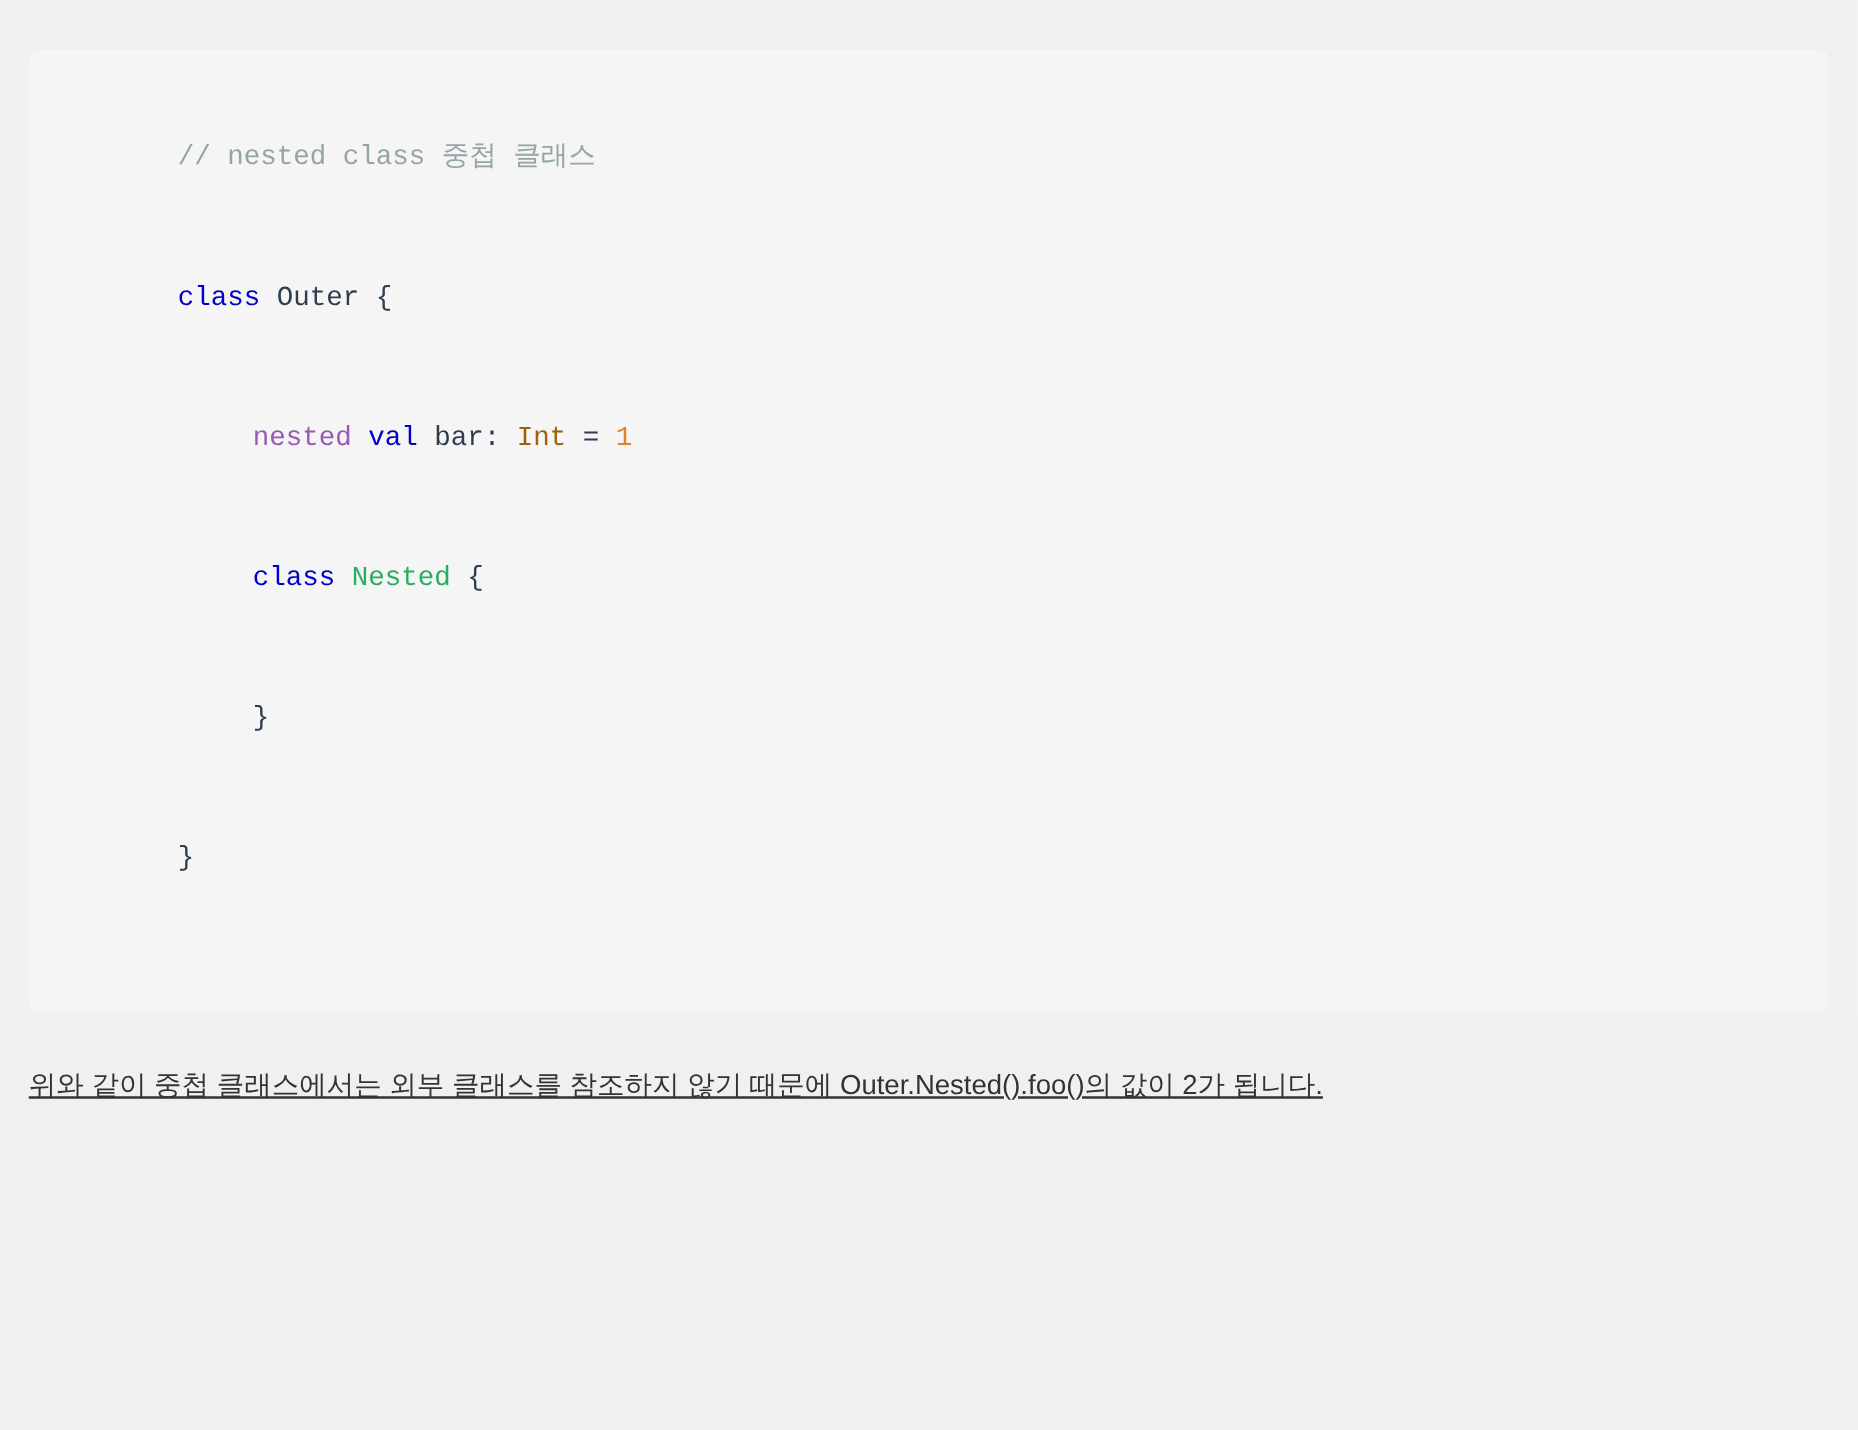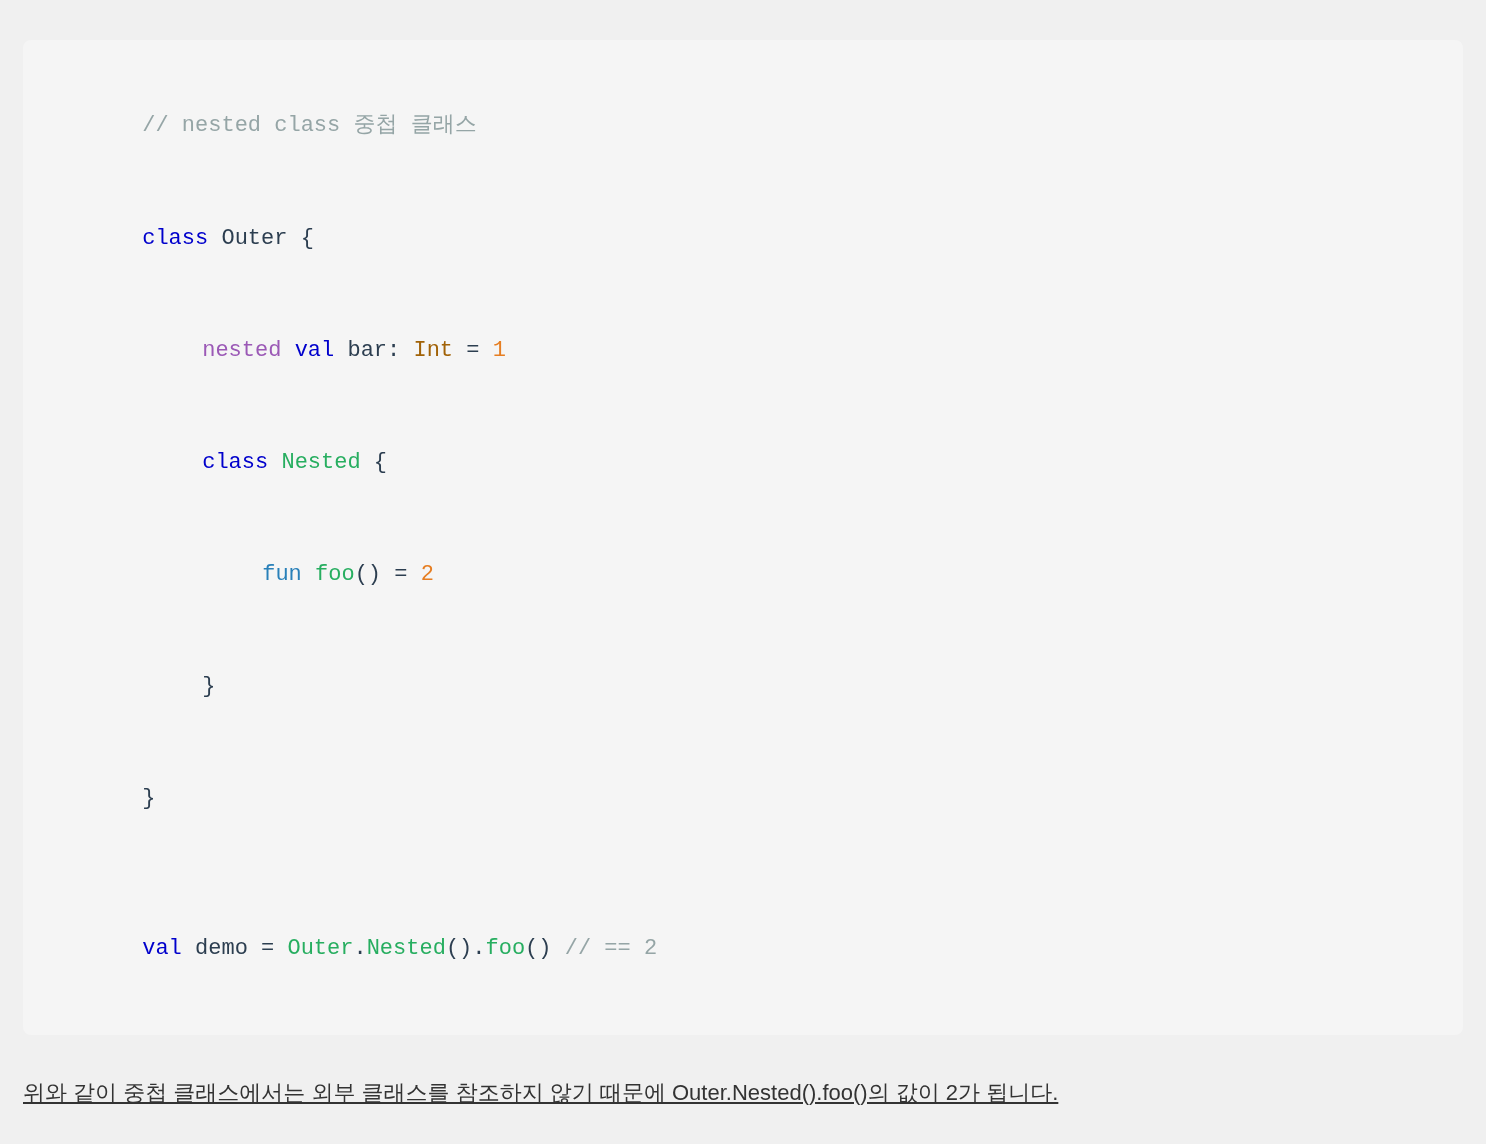--- a/index.html
+++ b/index.html
@@ -78,31 +78,25 @@
     <span class="code-line">
       <span class="kw-blue">class</span><span class="plain"> Outer {</span>
     </span>
     <span class="code-line">
       <span class="indent1"></span><span class="kw-purple">nested</span><span class="plain"> </span><span class="kw-blue">val</span><span class="plain"> bar: </span><span class="type-blue">Int</span><span class="plain"> = </span><span class="num-orange">1</span>
     </span>
     <span class="code-line">
       <span class="indent1"></span><span class="kw-blue">class</span><span class="plain"> </span><span class="kw-green">Nested</span><span class="plain"> {</span>
     </span>
     <span class="code-line">
-      <span class="indent2"></span><span class="fun-blue">fun</span><span class="plain"> </span><span class="kw-green">foo</span><span class="plain">() = </span><span class="num-orange">2</span>
-    </span>
-    <span class="code-line">
       <span class="indent1"></span><span class="plain">}</span>
     </span>
     <span class="code-line">
       <span class="plain">}</span>
     </span>
     <span class="code-line">&nbsp;</span>
-    <span class="code-line">
-      <span class="kw-blue">val</span><span class="plain"> demo = </span><span class="kw-green">Outer</span><span class="plain">.</span><span class="kw-green">Nested</span><span class="plain">().</span><span class="kw-green">foo</span><span class="plain">() </span><span class="comment-gray">// == 2</span>
-    </span>
   </div>
 
   <div class="description-text">
     <span>위와 같이 중첩 클래스에서는 외부 클래스를 참조하지 않기 때문에 Outer.Nested().foo()의 값이 2가 됩니다.</span>
   </div>
 
 </div>
 
 </body></html>

